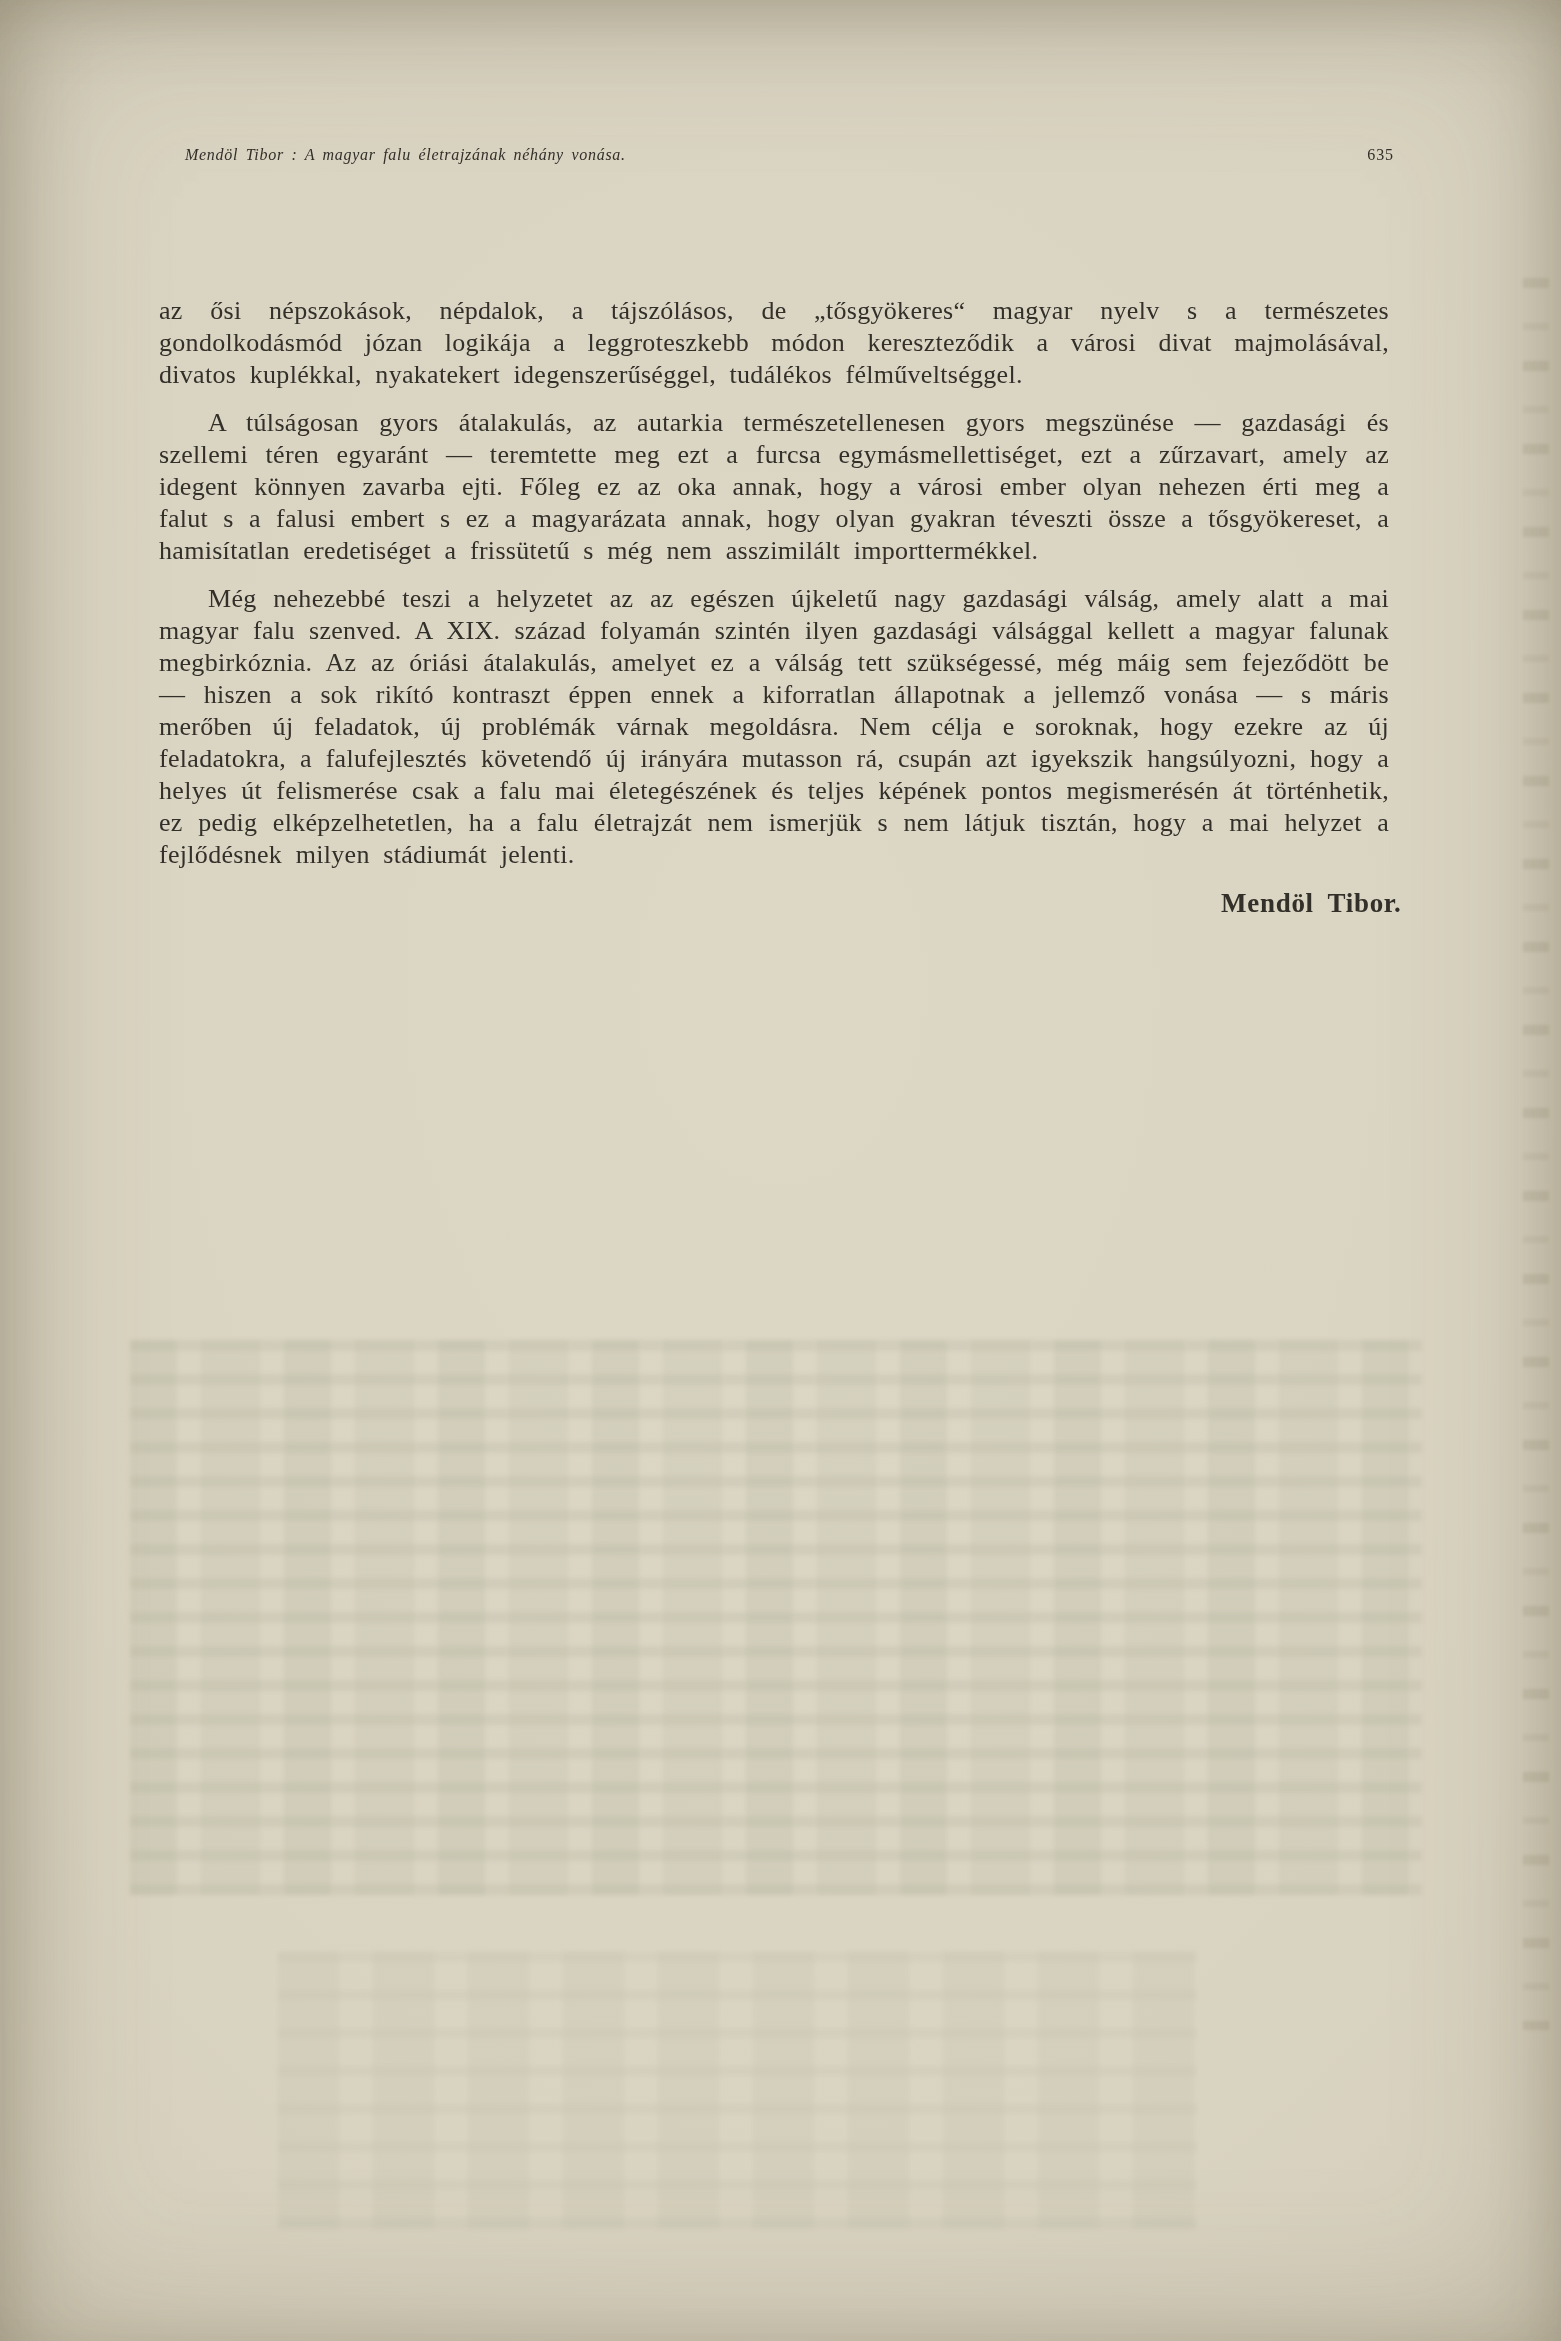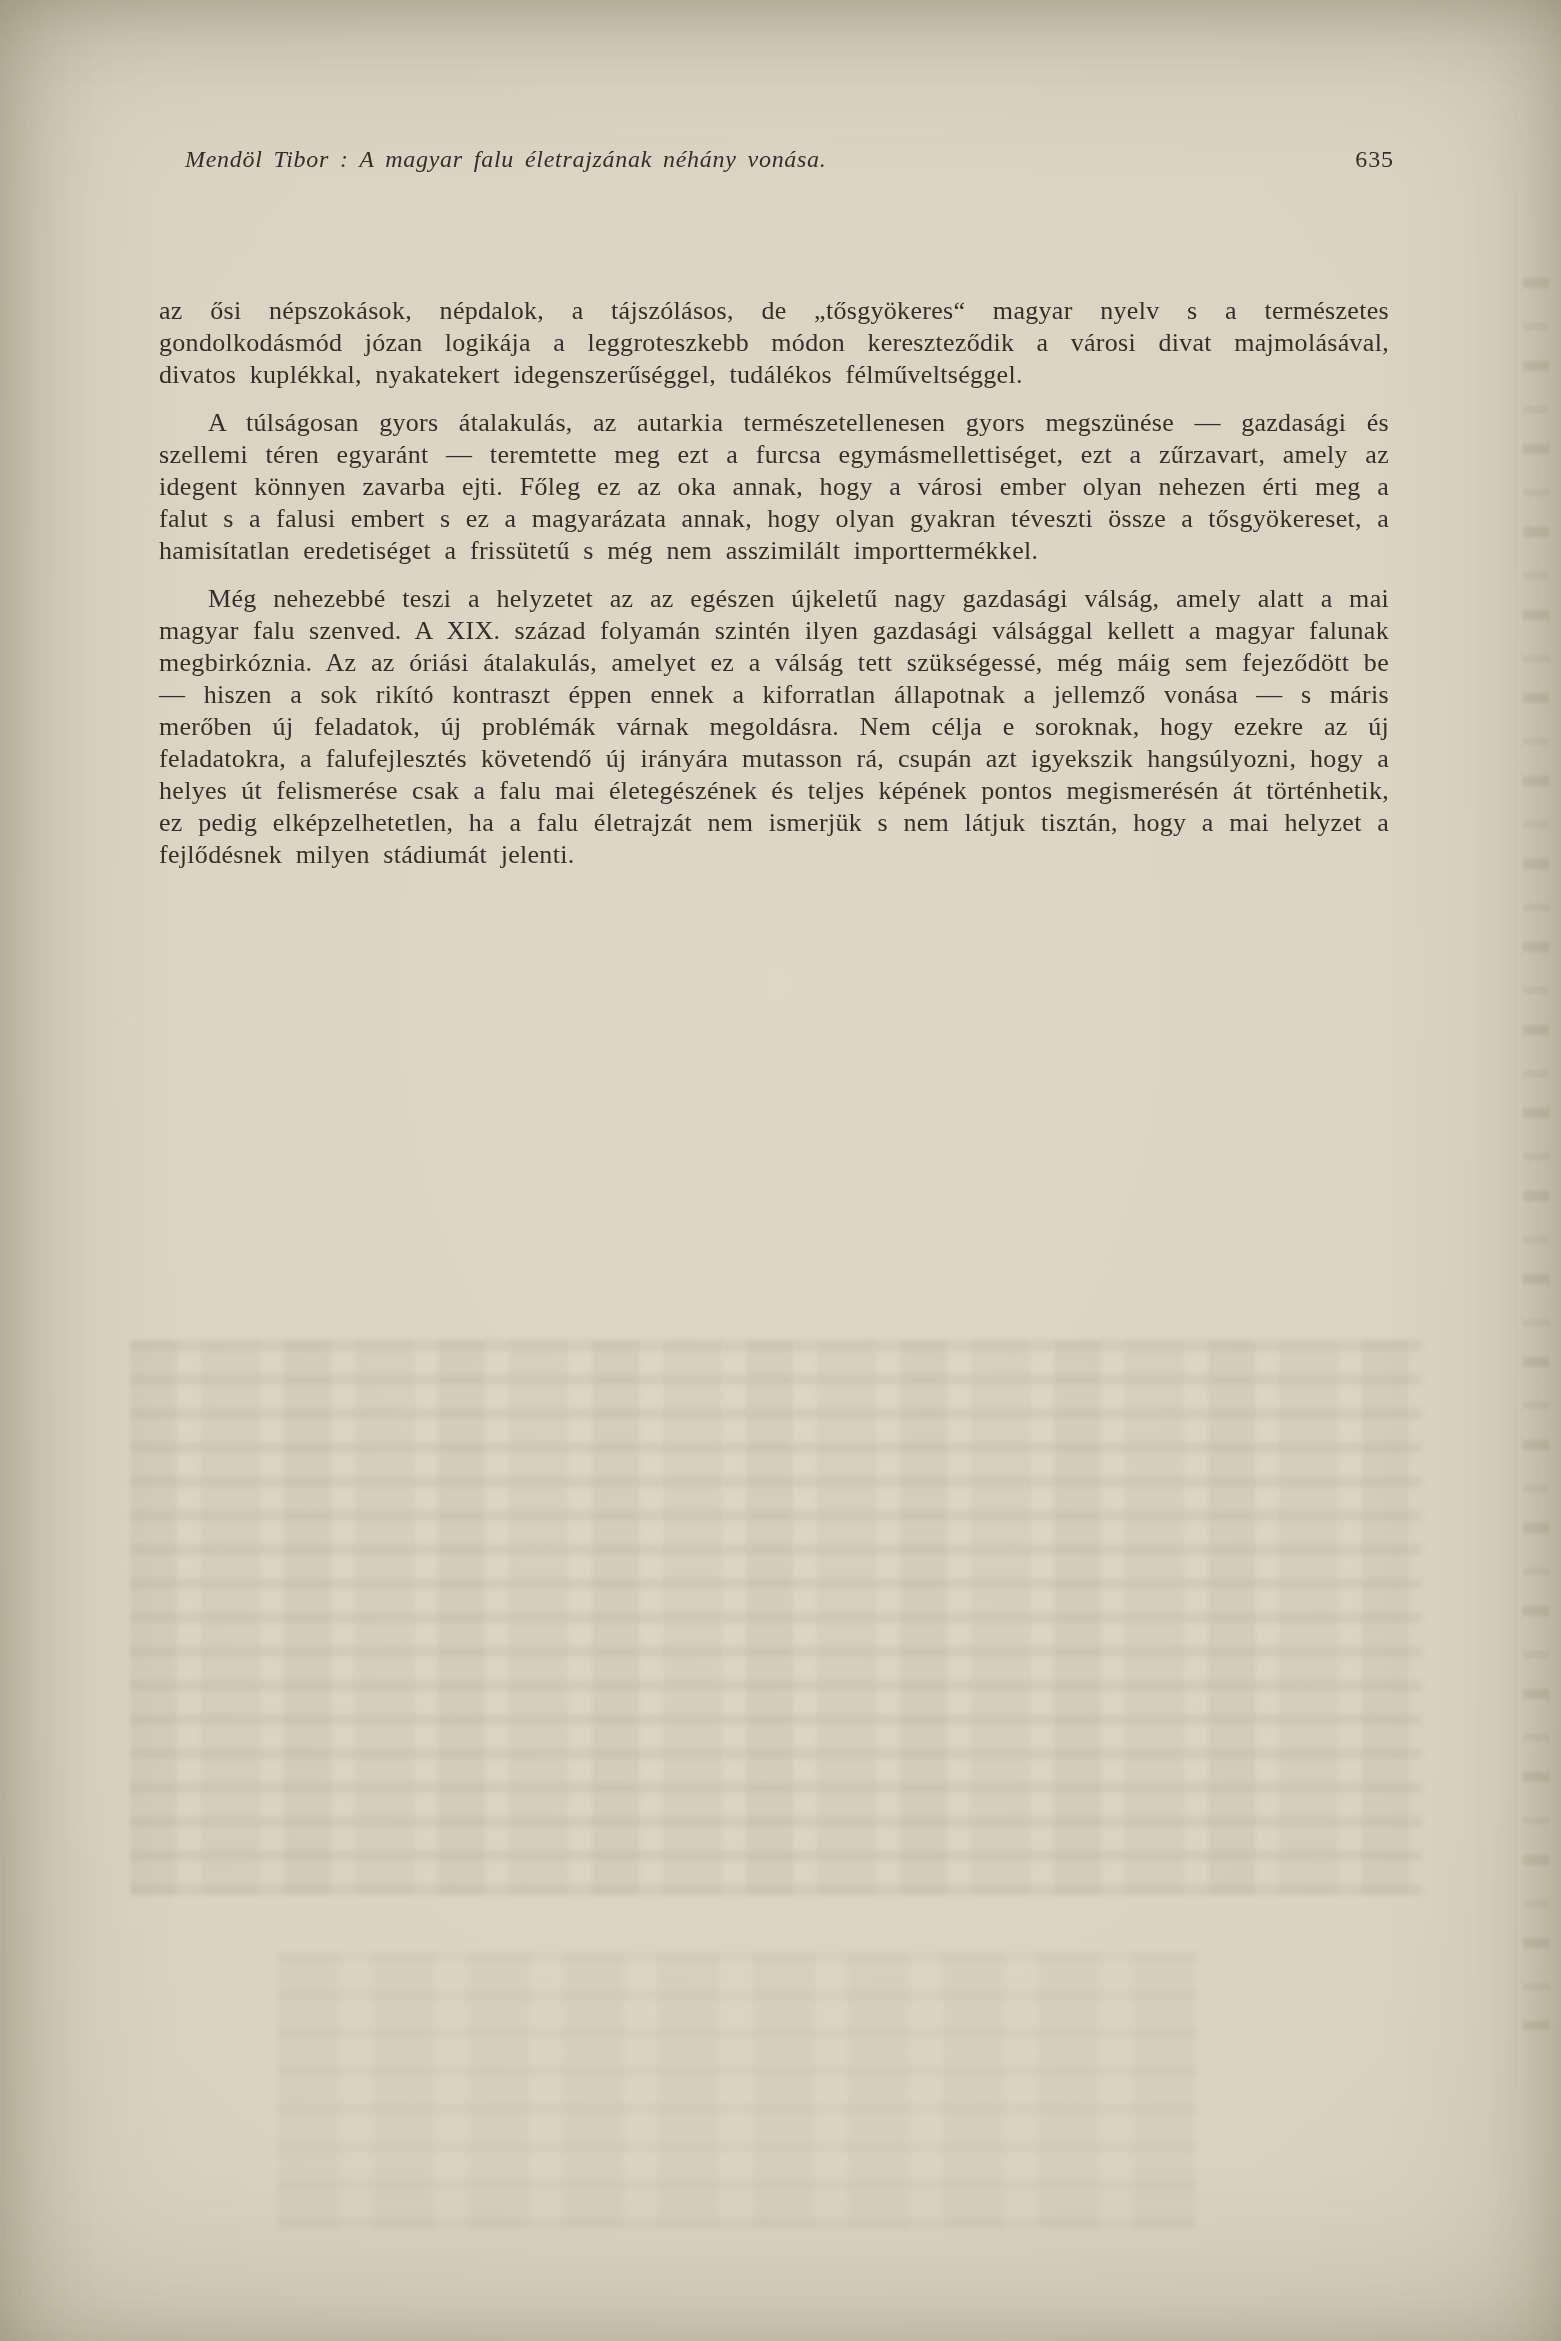--- a/index.html
+++ b/index.html
@@ -30,21 +30,21 @@
       inset -39px 0 69px -35px rgba(92, 82, 56, 0.20),
       inset 0 52px 78px -43px rgba(92, 82, 56, 0.18);
   }
 
   .running-head {
     position: absolute;
     top: 146px;
     left: 143px;
     right: 160px;
     height: 35px;
-    font-size: 24px;
+    font-size: 16px;
     letter-spacing: 0.7px;
   }
   .running-title {
     position: absolute;
     left: 42px;
     top: 0;
     font-style: italic;
     word-spacing: 0.18em;
     white-space: nowrap;
   }
@@ -146,20 +146,21 @@
 
   <div class="running-head">
     <span class="running-title">Mendöl Tibor : A magyar falu életrajzának néhány vonása.</span>
     <span class="running-page-number">635</span>
   </div>
 
   <div class="text-block">
     <p class="para">az ősi népszokások, népdalok, a tájszólásos, de „tősgyökeres“ magyar nyelv s a természetes gondolkodásmód józan logikája a leggroteszkebb módon kereszteződik a városi divat majmolásával, divatos kuplékkal, nyakatekert idegenszerűséggel, tudálékos félműveltséggel.</p>
     <p class="para indented">A túlságosan gyors átalakulás, az autarkia természetellenesen gyors megszünése — gazdasági és szellemi téren egyaránt — teremtette meg ezt a furcsa egymásmellettiséget, ezt a zűrzavart, amely az idegent könnyen zavarba ejti. Főleg ez az oka annak, hogy a városi ember olyan nehezen érti meg a falut s a falusi embert s ez a magyarázata annak, hogy olyan gyakran téveszti össze a tősgyökereset, a hamisítatlan eredetiséget a frissütetű s még nem asszimilált importtermékkel.</p>
     <p class="para indented">Még nehezebbé teszi a helyzetet az az egészen újkeletű nagy gazdasági válság, amely alatt a mai magyar falu szenved. A XIX. század folyamán szintén ilyen gazdasági válsággal kellett a magyar falunak megbirkóznia. Az az óriási átalakulás, amelyet ez a válság tett szükségessé, még máig sem fejeződött be — hiszen a sok rikító kontraszt éppen ennek a kiforratlan állapotnak a jellemző vonása — s máris merőben új feladatok, új problémák várnak megoldásra. Nem célja e soroknak, hogy ezekre az új feladatokra, a falufejlesztés követendő új irányára mutasson rá, csupán azt igyekszik hangsúlyozni, hogy a helyes út felismerése csak a falu mai életegészének és teljes képének pontos megismerésén át történhetik, ez pedig elképzelhetetlen, ha a falu életrajzát nem ismerjük s nem látjuk tisztán, hogy a mai helyzet a fejlődésnek milyen stádiumát jelenti.</p>
+    <p class="signature">Mendöl Tibor.</p>
   </div>
 
   <div class="bleedthrough"></div>
   <div class="bleedthrough-lower"></div>
   <div class="edge-marks"></div>
 
 </div>
 
 
 </body></html>

